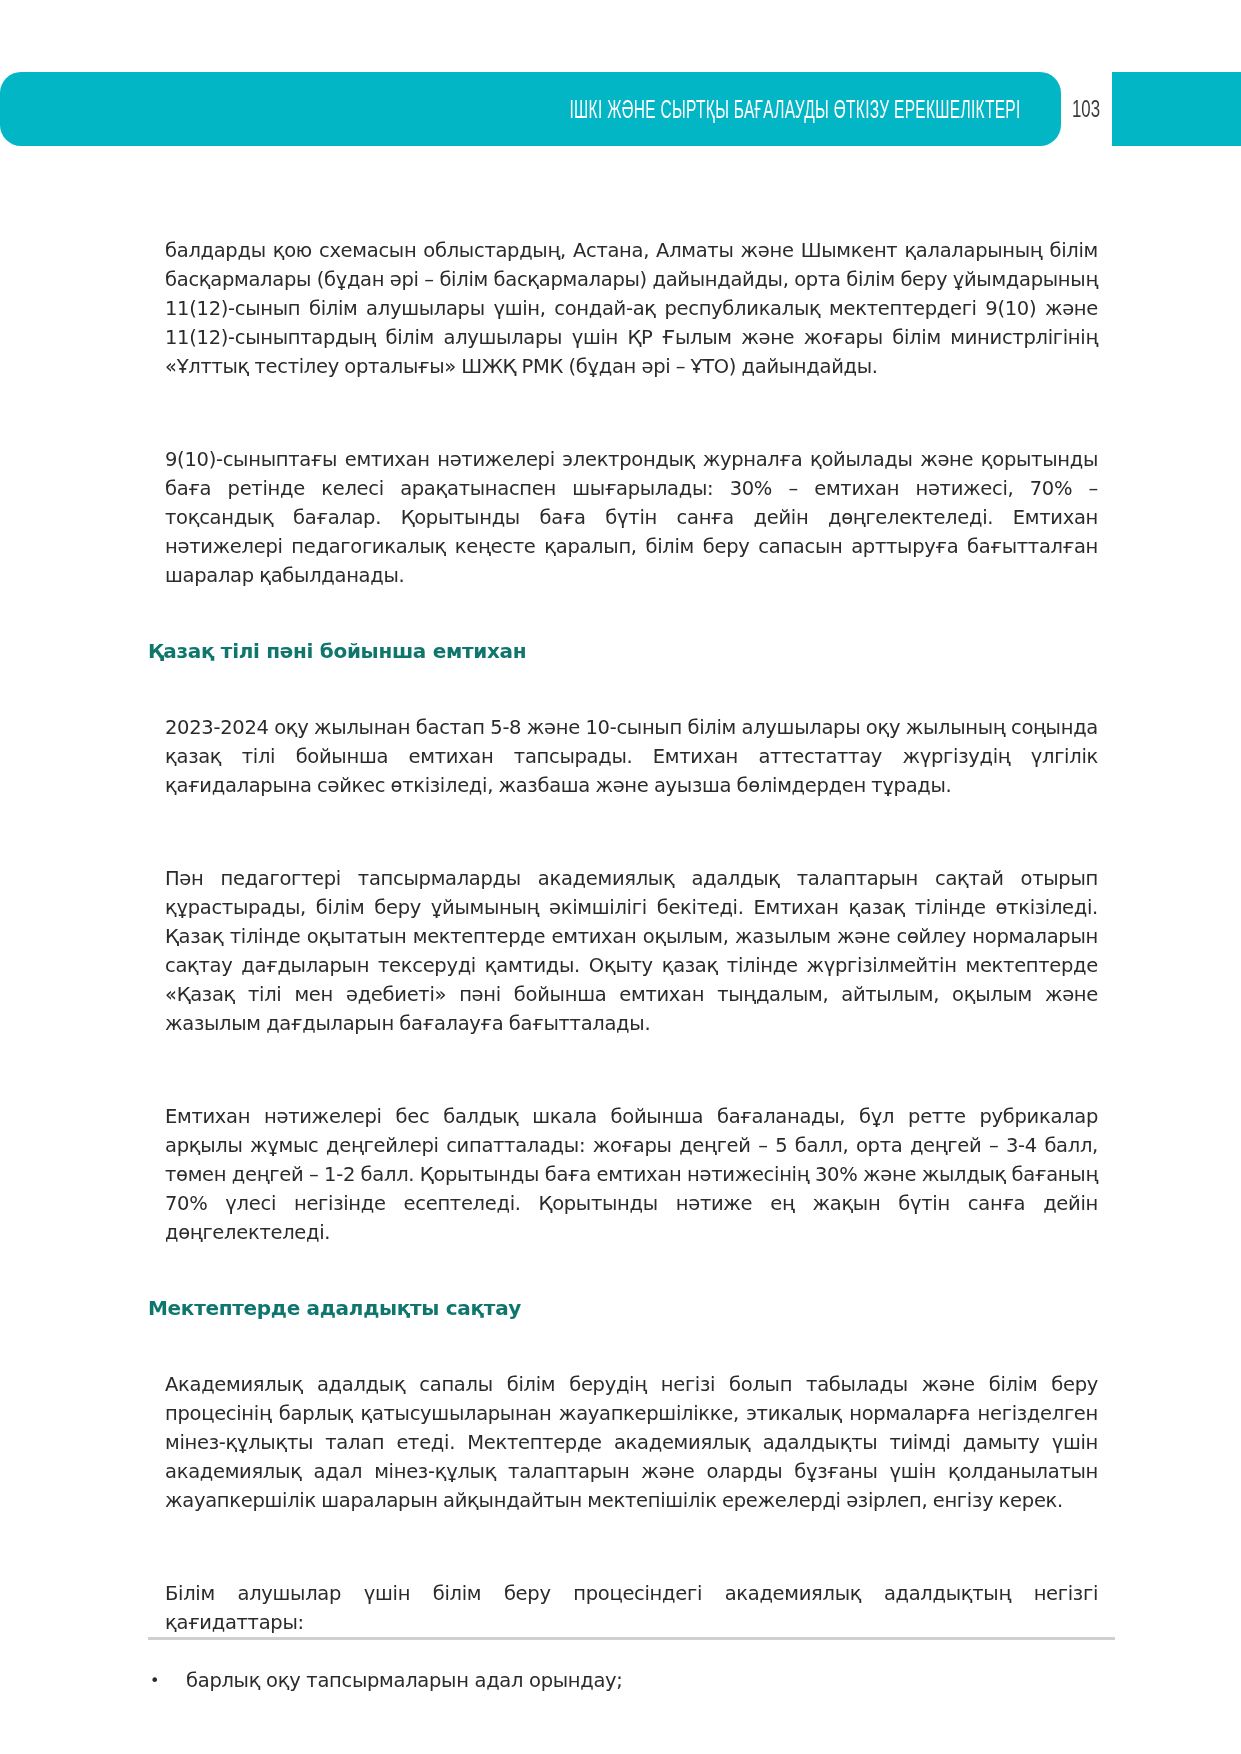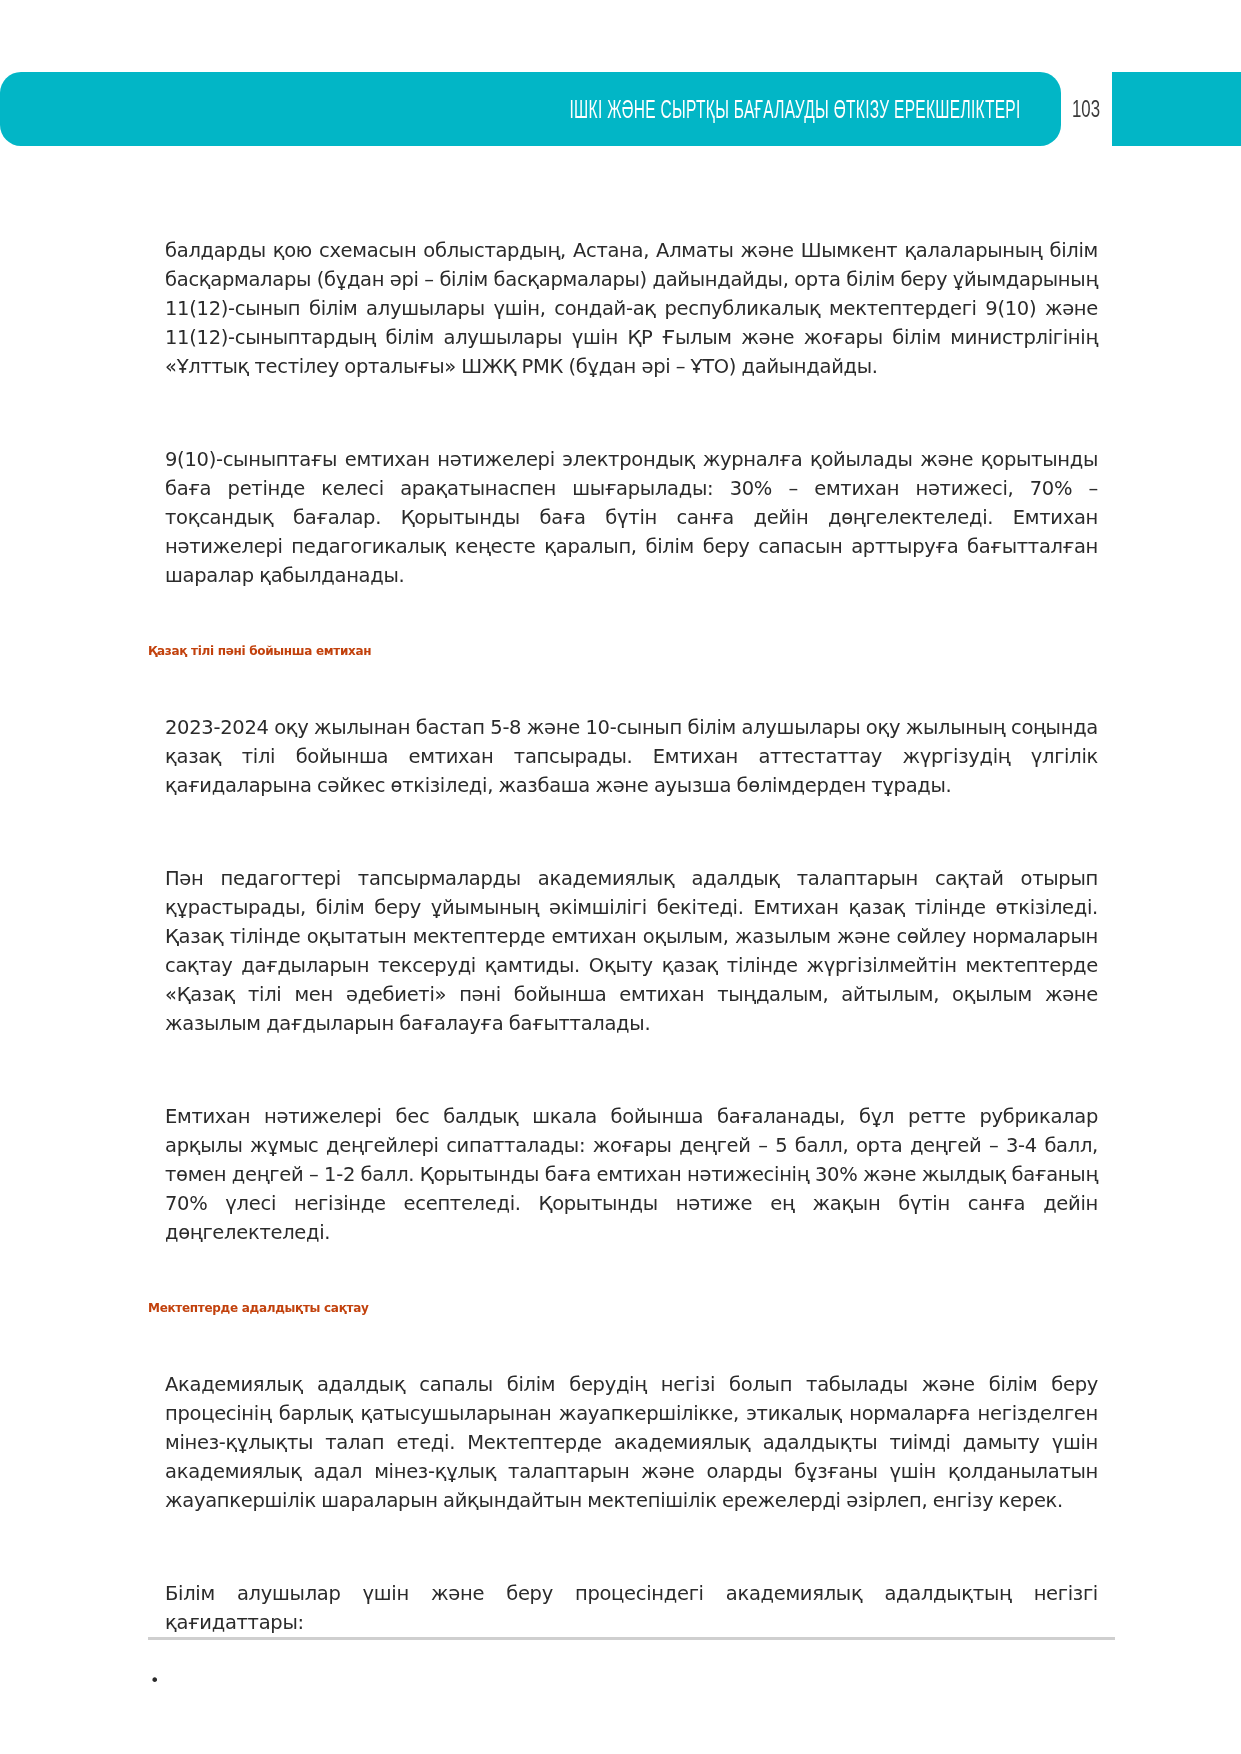--- a/index.html
+++ b/index.html
@@ -72,24 +72,24 @@
     margin: 17px;
     font-size: 19.5px;
     line-height: 29px;
     text-align: justify;
     color: #2b2b2b;
     letter-spacing: -0.3px;
     word-spacing: -0.5px;
   }
   .heading {
     margin: 0;
-    font-size: 12px;
+    font-size: 20px;
     line-height: 29px;
     font-weight: bold;
-    color: #c2410c;
+    color: #0f766e;
     letter-spacing: -0.3px;
   }
   .gap-lg { height: 30px; }
   .gap-md { height: 30px; }
   .bullet-list {
     list-style: none;
     margin: 0;
     padding: 0;
   }
   .bullet-item {
@@ -136,22 +136,23 @@
   <p class="para">2023-2024 оқу жылынан бастап 5-8 және 10-сынып білім алушылары оқу жылының соңында қазақ тілі бойынша емтихан тапсырады. Емтихан аттестаттау жүргізудің үлгілік қағидаларына сәйкес өткізіледі, жазбаша және ауызша бөлімдерден тұрады.</p>
   <div class="gap-md"></div>
   <p class="para">Пән педагогтері тапсырмаларды академиялық адалдық талаптарын сақтай отырып құрастырады, білім беру ұйымының әкімшілігі бекітеді. Емтихан қазақ тілінде өткізіледі. Қазақ тілінде оқытатын мектептерде емтихан оқылым, жазылым және сөйлеу нормаларын сақтау дағдыларын тексеруді қамтиды. Оқыту қазақ тілінде жүргізілмейтін мектептерде «Қазақ тілі мен әдебиеті» пәні бойынша емтихан тыңдалым, айтылым, оқылым және жазылым дағдыларын бағалауға бағытталады.</p>
   <div class="gap-md"></div>
   <p class="para">Емтихан нәтижелері бес балдық шкала бойынша бағаланады, бұл ретте рубрикалар арқылы жұмыс деңгейлері сипатталады: жоғары деңгей – 5 балл, орта деңгей – 3-4 балл, төмен деңгей – 1-2 балл. Қорытынды баға емтихан нәтижесінің 30% және жылдық бағаның 70% үлесі негізінде есептеледі. Қорытынды нәтиже ең жақын бүтін санға дейін дөңгелектеледі.</p>
   <div class="gap-lg"></div>
   <h2 class="heading">Мектептерде адалдықты сақтау</h2>
   <div class="gap-md"></div>
   <p class="para">Академиялық адалдық сапалы білім берудің негізі болып табылады және білім беру процесінің барлық қатысушыларынан жауапкершілікке, этикалық нормаларға негізделген мінез-құлықты талап етеді. Мектептерде академиялық адалдықты тиімді дамыту үшін академиялық адал мінез-құлық талаптарын және оларды бұзғаны үшін қолданылатын жауапкершілік шараларын айқындайтын мектепішілік ережелерді әзірлеп, енгізу керек.</p>
   <div class="gap-md"></div>
-  <p class="para">Білім алушылар үшін және беру процесіндегі академиялық адалдықтың негізгі қағидаттары:</p>
+  <p class="para">Білім алушылар үшін білім беру процесіндегі академиялық адалдықтың негізгі қағидаттары:</p>
   <div style="height:12px"></div>
   <ul class="bullet-list">
     <li class="bullet-item">
       <span class="bullet-dot">•</span>
+      <span>барлық оқу тапсырмаларын адал орындау;</span>
     </li>
   </ul>
 </div>
 
 <div class="footer-rule"></div>
 
 </body></html>

